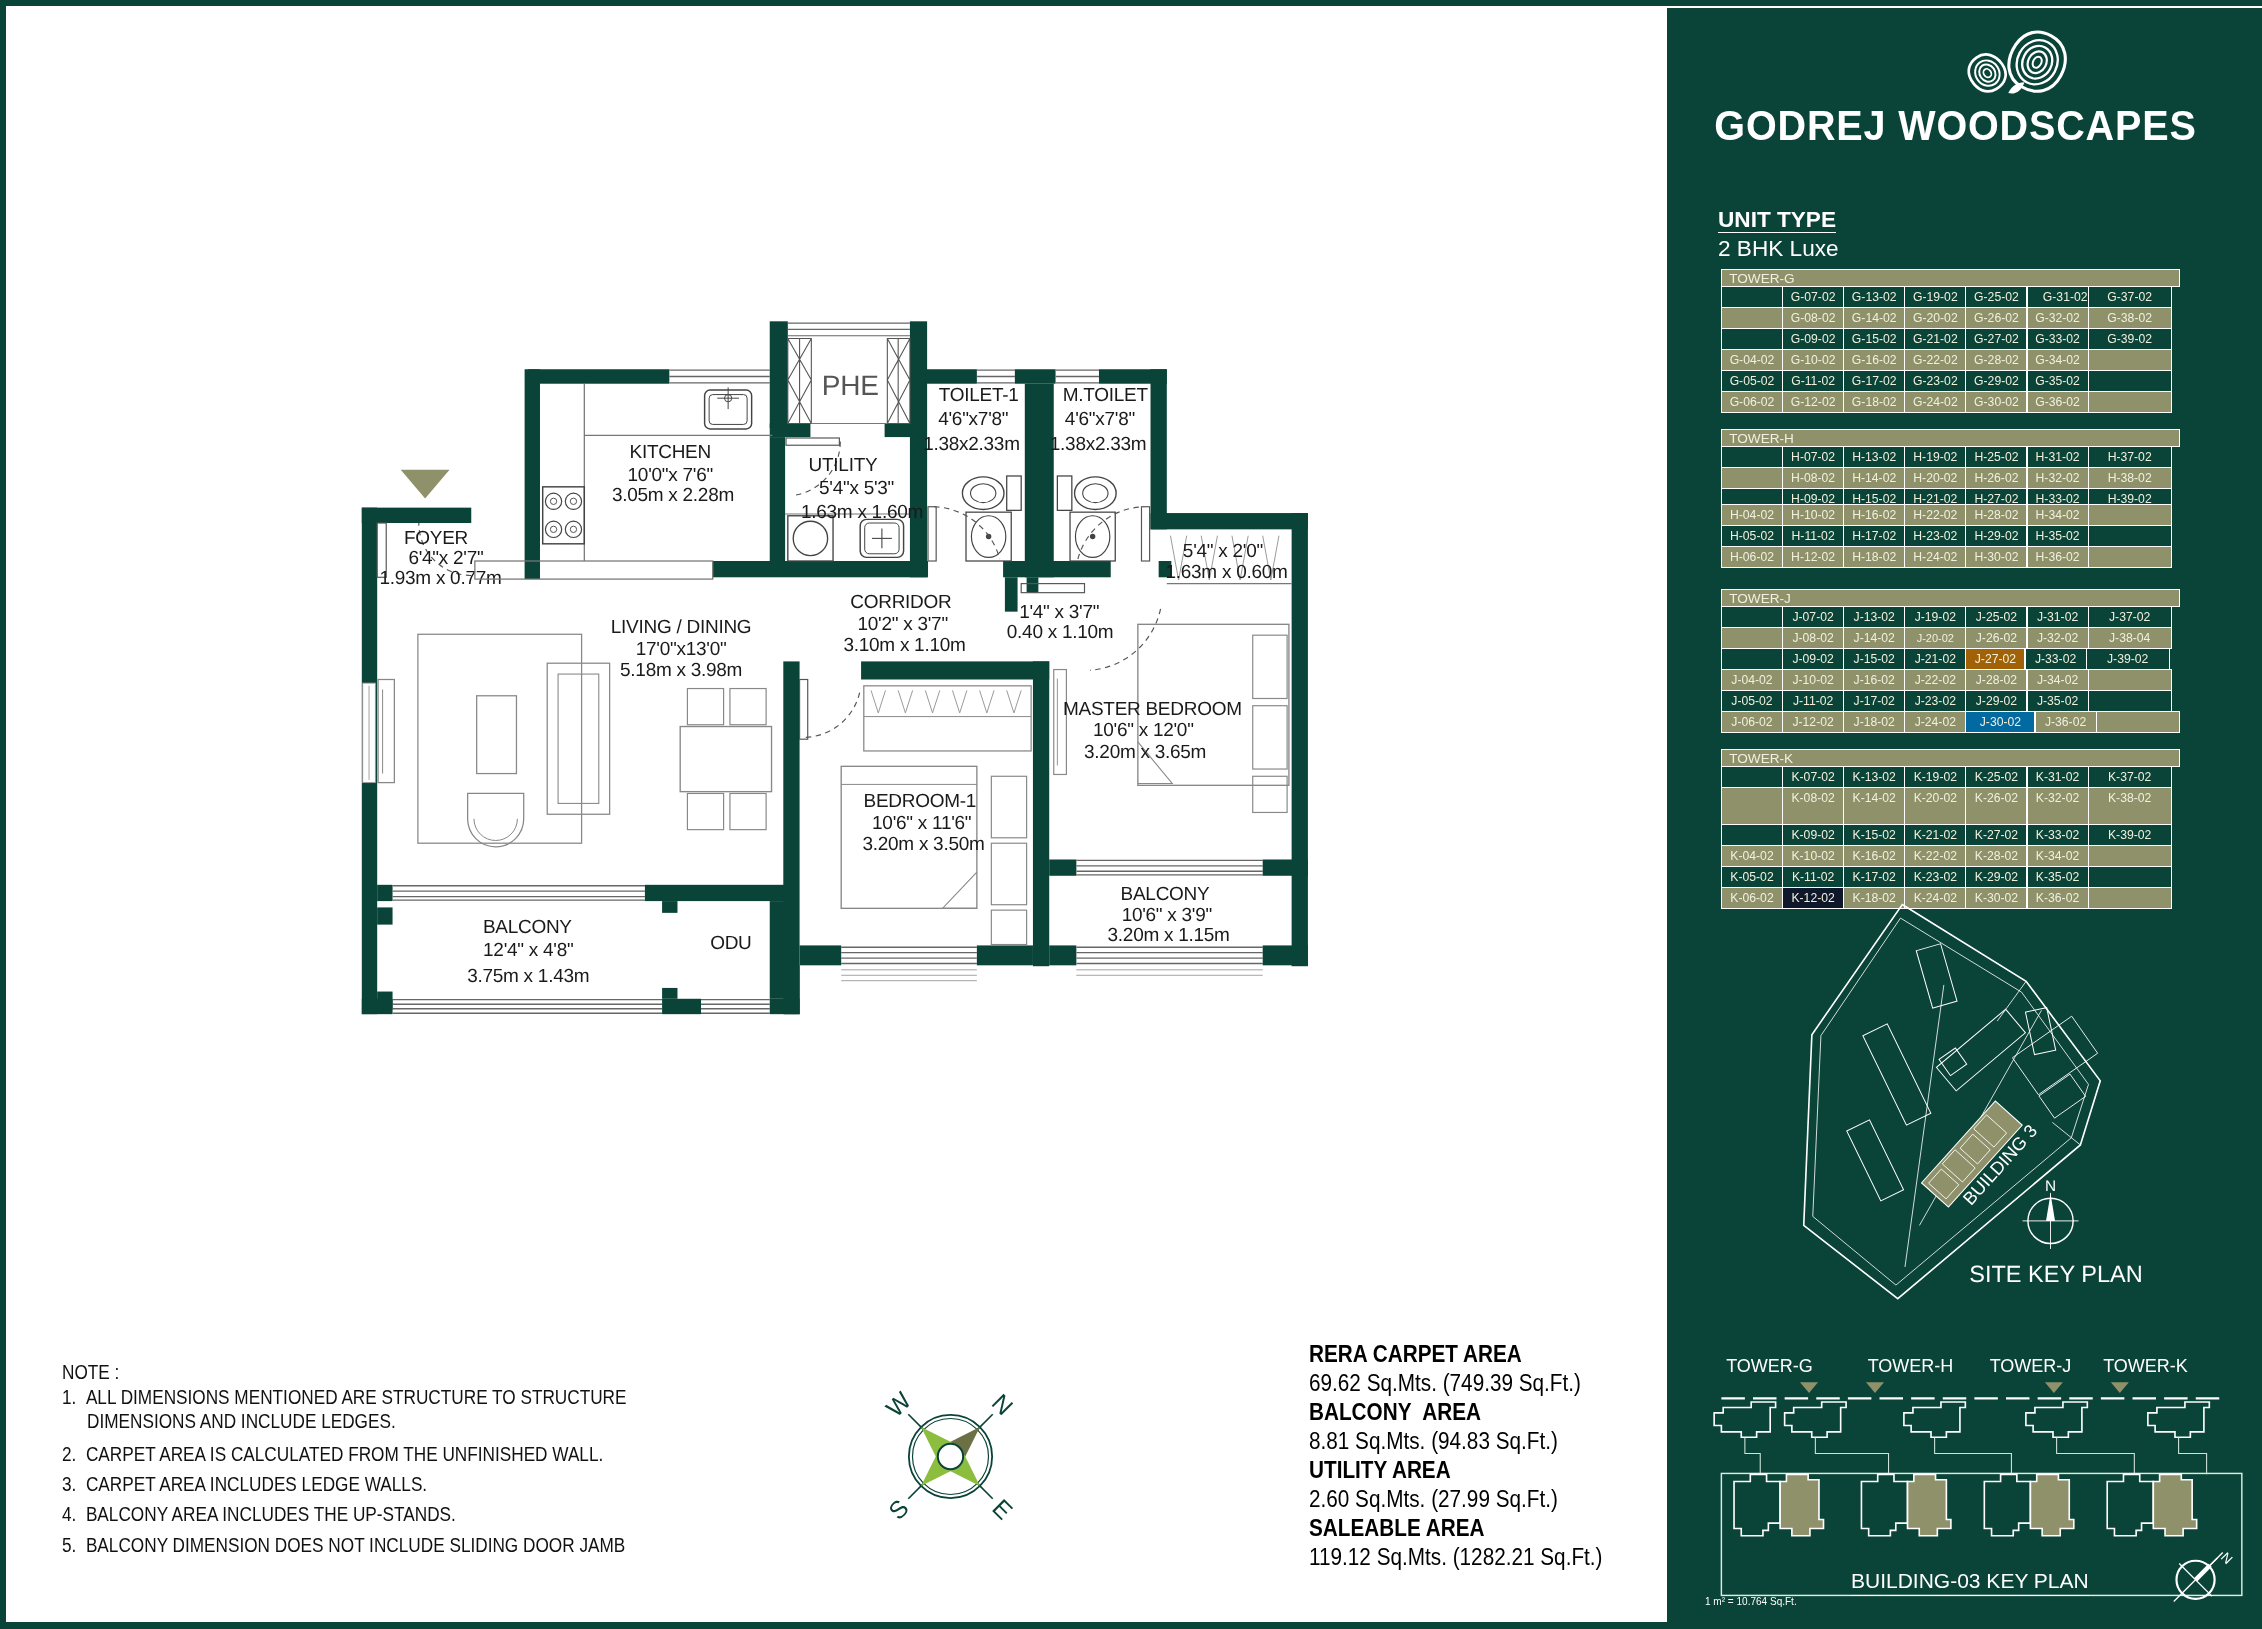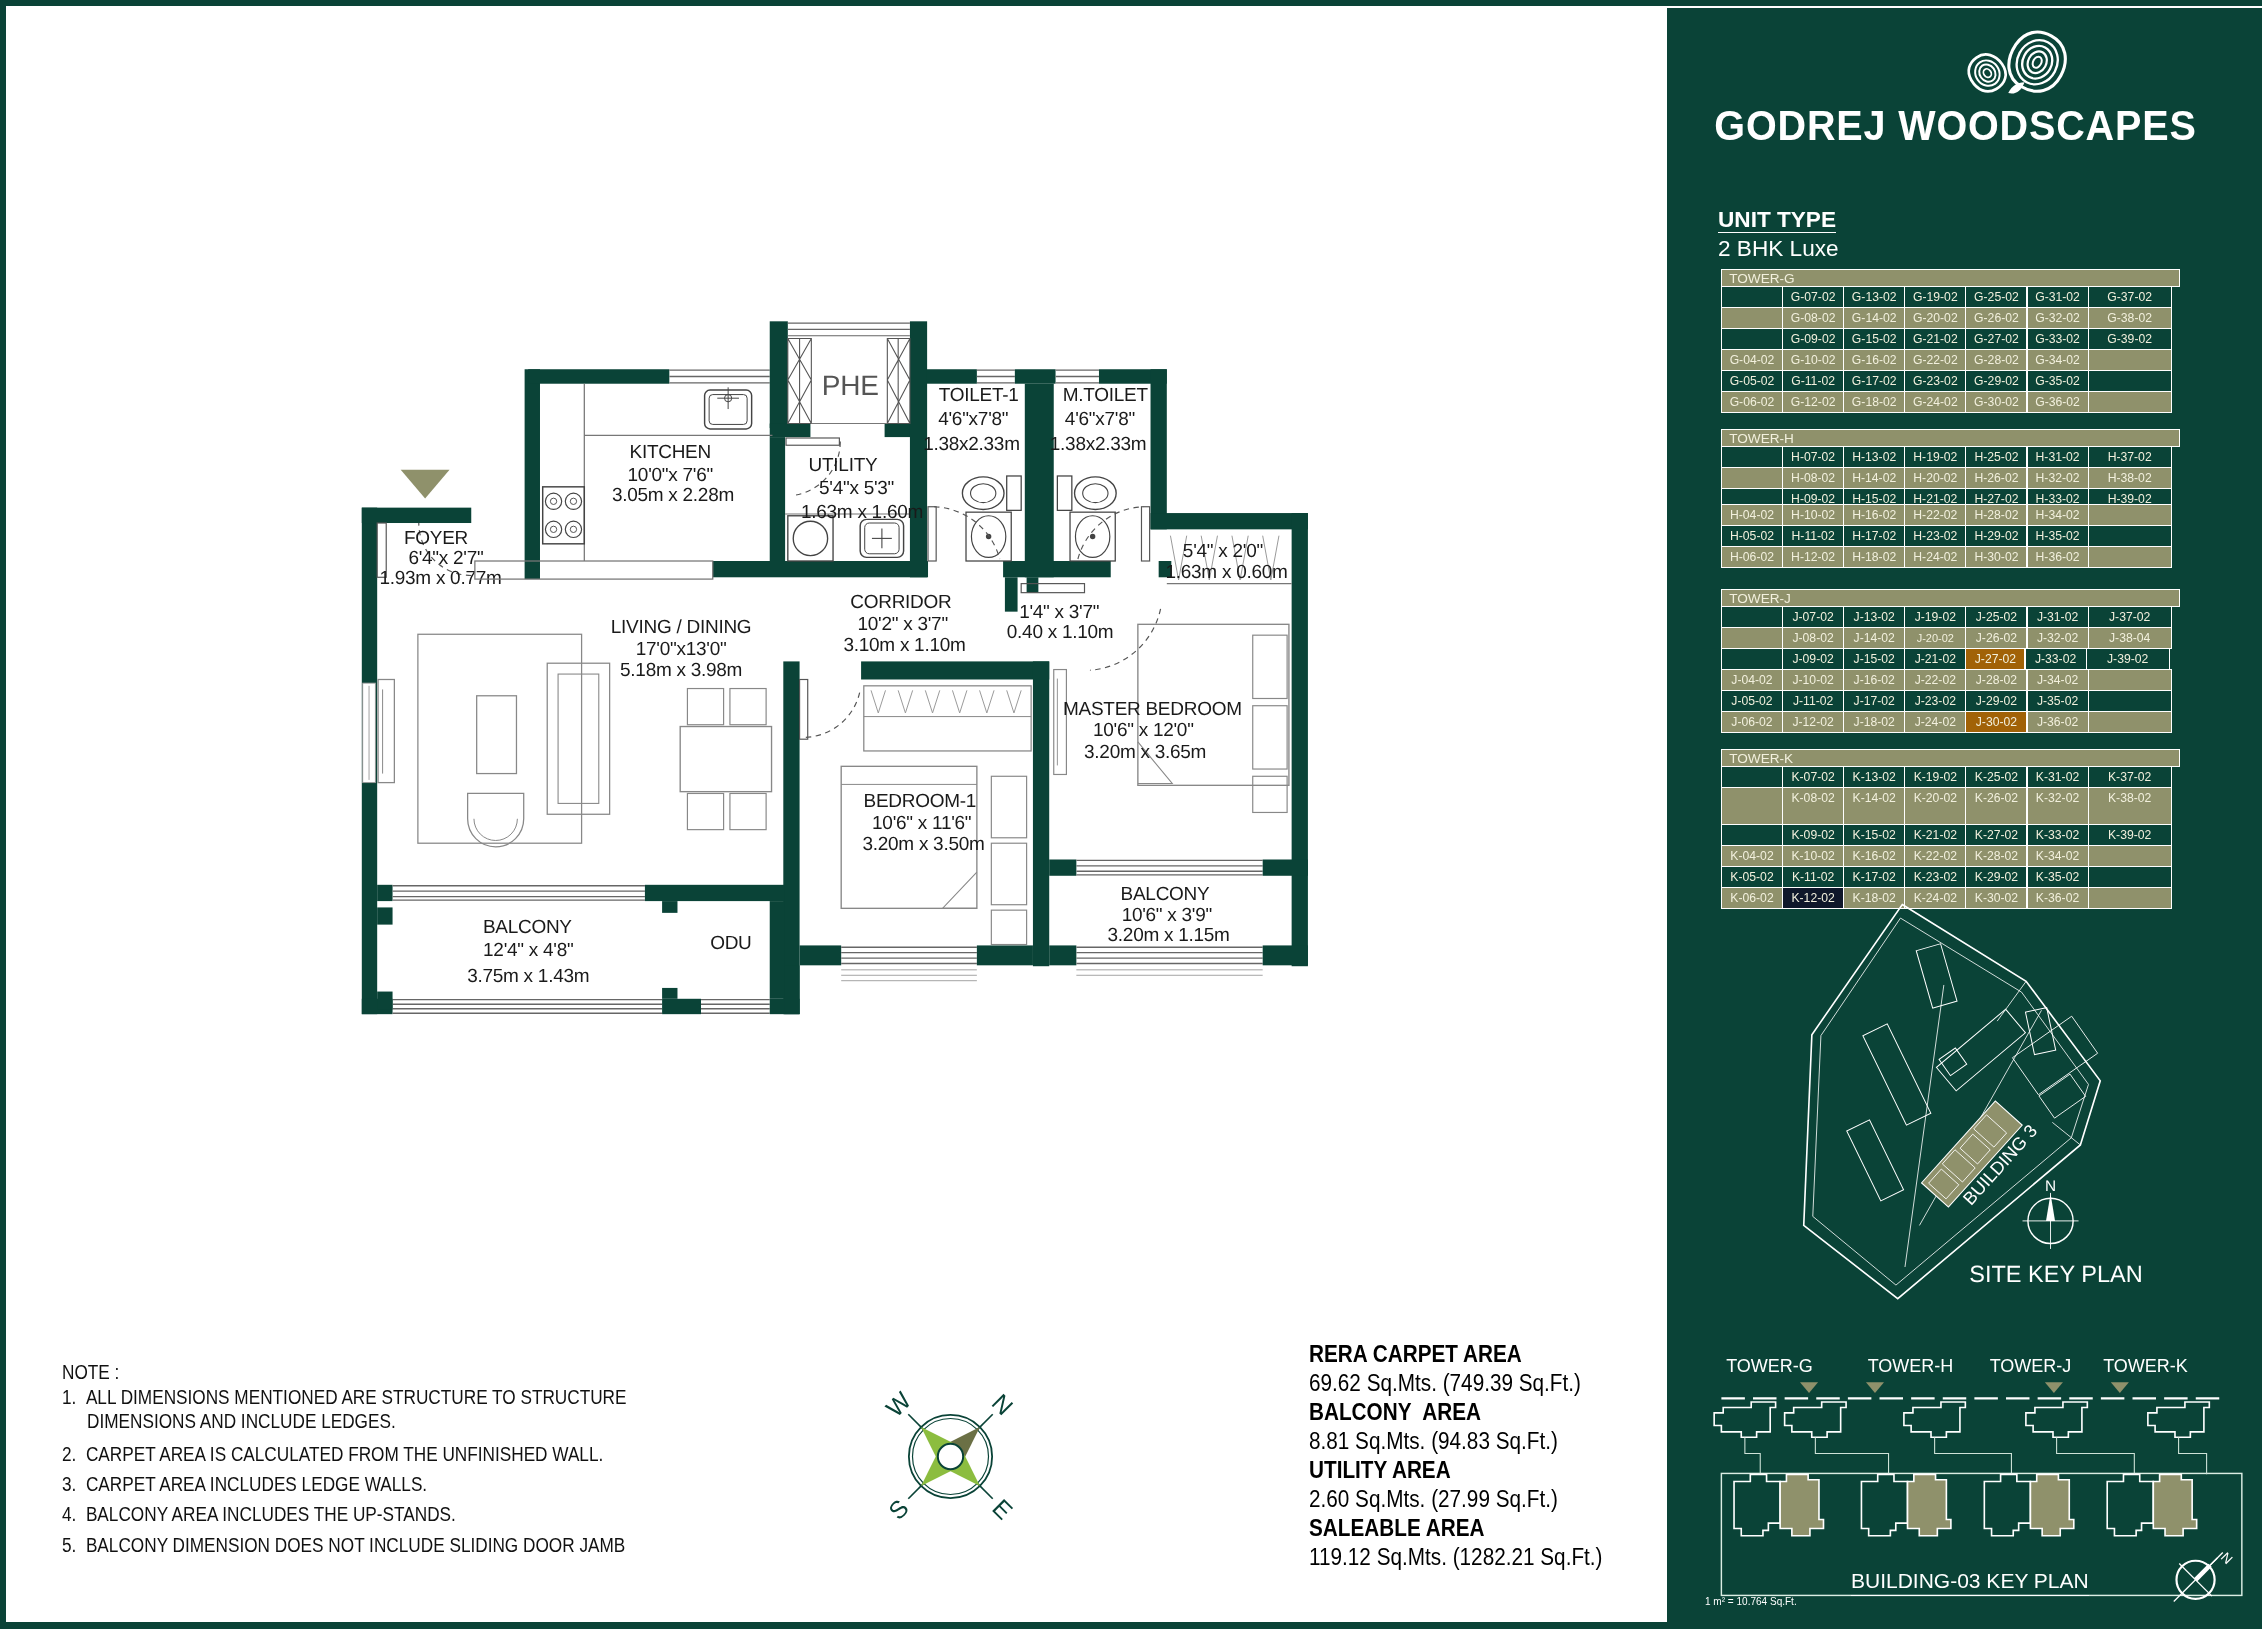--- a/index.html
+++ b/index.html
@@ -281,21 +281,21 @@
 <div class="abs b" style="left:51px;top:200px;font-size:22.6px;line-height:23.5px;color:#fff;border-bottom:1.8px solid #fff;padding-bottom:0.9px">UNIT TYPE</div>
 <div class="abs" style="left:51px;top:228px;font-size:22.6px;color:#fff">2 BHK Luxe</div>
 <div class="abs" style="left:54px;top:261px;width:459px">
         <div style="background:#8f916b;color:#f2f0dd;font-size:13.6px;height:18px;line-height:18px;padding-left:7.2px;border:0.9px solid #fff">TOWER-G</div>
         <div style="display:flex;height:21px">
           <div style="width:62px;background:#0a4337;border:0.9px solid #fff;margin-top:-0.9px;margin-left:0px;color:#f2f0dd;font-size:12.2px;text-align:center;line-height:21px"></div>
           <div style="width:62px;background:#0a4337;border:0.9px solid #fff;margin-top:-0.9px;margin-left:-0.9px;color:#f2f0dd;font-size:12.2px;text-align:center;line-height:21px">G-07-02</div>
           <div style="width:62px;background:#0a4337;border:0.9px solid #fff;margin-top:-0.9px;margin-left:-0.9px;color:#f2f0dd;font-size:12.2px;text-align:center;line-height:21px">G-13-02</div>
           <div style="width:62px;background:#0a4337;border:0.9px solid #fff;margin-top:-0.9px;margin-left:-0.9px;color:#f2f0dd;font-size:12.2px;text-align:center;line-height:21px">G-19-02</div>
           <div style="width:62px;background:#0a4337;border:0.9px solid #fff;margin-top:-0.9px;margin-left:-0.9px;color:#f2f0dd;font-size:12.2px;text-align:center;line-height:21px">G-25-02</div>
-          <div style="width:62px;background:#0a4337;border:0.9px solid #fff;margin-top:-0.9px;margin-left:-0.9px;color:#f2f0dd;font-size:12.2px;text-align:center;line-height:21px">G-31-02</div>
+          <div style="width:62px;background:#0a4337;border:0.9px solid #fff;margin-top:-0.9px;margin-left:-0.9px;color:#f2f0dd;font-size:12.2px;text-align:right;line-height:21px">G-31-02</div>
           <div style="width:84px;background:#0a4337;border:0.9px solid #fff;margin-top:-0.9px;margin-left:-0.9px;color:#f2f0dd;font-size:12.2px;text-align:center;line-height:21px">G-37-02</div>
         </div>
         <div style="display:flex;height:21px">
           <div style="width:62px;background:#8f916b;border:0.9px solid #fff;margin-top:-0.9px;margin-left:0px;color:#f2f0dd;font-size:12.2px;text-align:center;line-height:21px"></div>
           <div style="width:62px;background:#8f916b;border:0.9px solid #fff;margin-top:-0.9px;margin-left:-0.9px;color:#f2f0dd;font-size:12.2px;text-align:center;line-height:21px">G-08-02</div>
           <div style="width:62px;background:#8f916b;border:0.9px solid #fff;margin-top:-0.9px;margin-left:-0.9px;color:#f2f0dd;font-size:12.2px;text-align:center;line-height:21px">G-14-02</div>
           <div style="width:62px;background:#8f916b;border:0.9px solid #fff;margin-top:-0.9px;margin-left:-0.9px;color:#f2f0dd;font-size:12.2px;text-align:center;line-height:21px">G-20-02</div>
           <div style="width:62px;background:#8f916b;border:0.9px solid #fff;margin-top:-0.9px;margin-left:-0.9px;color:#f2f0dd;font-size:12.2px;text-align:center;line-height:21px">G-26-02</div>
           <div style="width:62px;background:#8f916b;border:0.9px solid #fff;margin-top:-0.9px;margin-left:-0.9px;color:#f2f0dd;font-size:12.2px;text-align:center;line-height:21px">G-32-02</div>
           <div style="width:84px;background:#8f916b;border:0.9px solid #fff;margin-top:-0.9px;margin-left:-0.9px;color:#f2f0dd;font-size:12.2px;text-align:center;line-height:21px">G-38-02</div>
@@ -439,21 +439,21 @@
           <div style="width:62px;background:#0a4337;border:0.9px solid #fff;margin-top:-0.9px;margin-left:-0.9px;color:#f2f0dd;font-size:12.2px;text-align:center;line-height:21px">J-23-02</div>
           <div style="width:62px;background:#0a4337;border:0.9px solid #fff;margin-top:-0.9px;margin-left:-0.9px;color:#f2f0dd;font-size:12.2px;text-align:center;line-height:21px">J-29-02</div>
           <div style="width:62px;background:#0a4337;border:0.9px solid #fff;margin-top:-0.9px;margin-left:-0.9px;color:#f2f0dd;font-size:12.2px;text-align:center;line-height:21px">J-35-02</div>
           <div style="width:84px;background:#0a4337;border:0.9px solid #fff;margin-top:-0.9px;margin-left:-0.9px;color:#f2f0dd;font-size:12.2px;text-align:center;line-height:21px"></div>
         </div>
         <div style="display:flex;height:21px">
           <div style="width:62px;background:#8f916b;border:0.9px solid #fff;margin-top:-0.9px;margin-left:0px;color:#f2f0dd;font-size:12.2px;text-align:center;line-height:21px">J-06-02</div>
           <div style="width:62px;background:#8f916b;border:0.9px solid #fff;margin-top:-0.9px;margin-left:-0.9px;color:#f2f0dd;font-size:12.2px;text-align:center;line-height:21px">J-12-02</div>
           <div style="width:62px;background:#8f916b;border:0.9px solid #fff;margin-top:-0.9px;margin-left:-0.9px;color:#f2f0dd;font-size:12.2px;text-align:center;line-height:21px">J-18-02</div>
           <div style="width:62px;background:#8f916b;border:0.9px solid #fff;margin-top:-0.9px;margin-left:-0.9px;color:#f2f0dd;font-size:12.2px;text-align:center;line-height:21px">J-24-02</div>
-          <div style="width:62px;background:#a16207;border:0.9px solid #fff;margin-top:-0.9px;margin-left:-0.9px;color:#f2f0dd;font-size:12.2px;text-align:center;line-height:21px">J-30-02</div>
+          <div style="width:70px;background:#0369a1;border:0.9px solid #fff;margin-top:-0.9px;margin-left:-0.9px;color:#f2f0dd;font-size:12.2px;text-align:center;line-height:21px">J-30-02</div>
           <div style="width:62px;background:#8f916b;border:0.9px solid #fff;margin-top:-0.9px;margin-left:-0.9px;color:#f2f0dd;font-size:12.2px;text-align:center;line-height:21px">J-36-02</div>
           <div style="width:84px;background:#8f916b;border:0.9px solid #fff;margin-top:-0.9px;margin-left:-0.9px;color:#f2f0dd;font-size:12.2px;text-align:center;line-height:21px"></div>
         </div>
       </div>
 <div class="abs" style="left:54px;top:741px;width:459px">
         <div style="background:#8f916b;color:#f2f0dd;font-size:13.6px;height:18px;line-height:18px;padding-left:7.2px;border:0.9px solid #fff">TOWER-K</div>
         <div style="display:flex;height:21px">
           <div style="width:62px;background:#0a4337;border:0.9px solid #fff;margin-top:-0.9px;margin-left:0px;color:#f2f0dd;font-size:12.2px;text-align:center;line-height:21px"></div>
           <div style="width:62px;background:#0a4337;border:0.9px solid #fff;margin-top:-0.9px;margin-left:-0.9px;color:#f2f0dd;font-size:12.2px;text-align:center;line-height:21px">K-07-02</div>
           <div style="width:62px;background:#0a4337;border:0.9px solid #fff;margin-top:-0.9px;margin-left:-0.9px;color:#f2f0dd;font-size:12.2px;text-align:center;line-height:21px">K-13-02</div>

